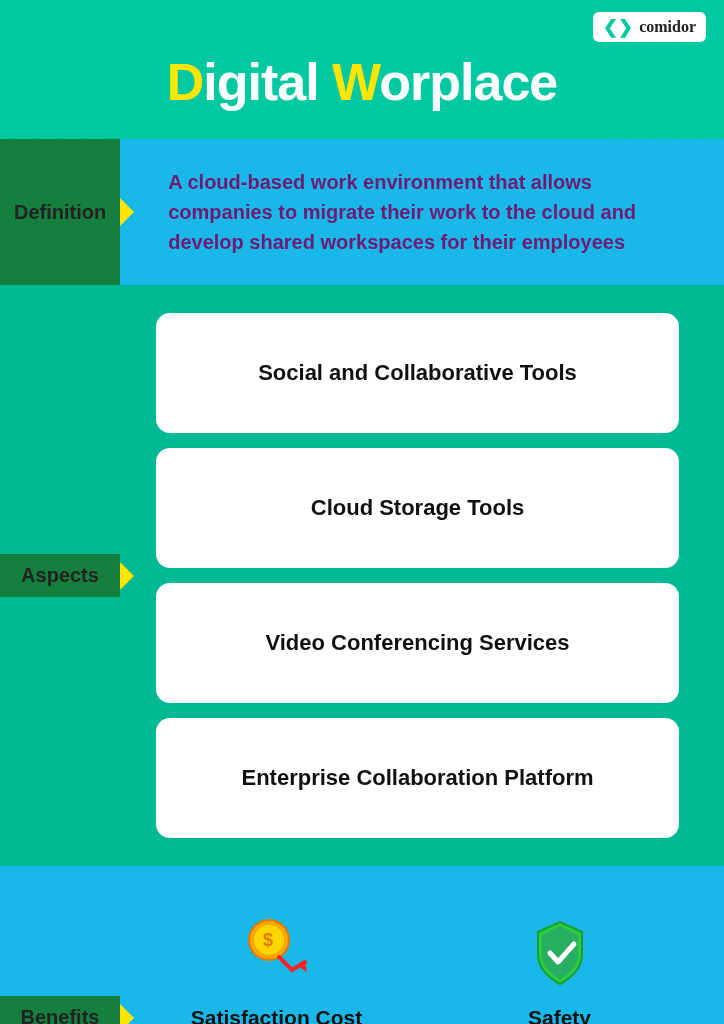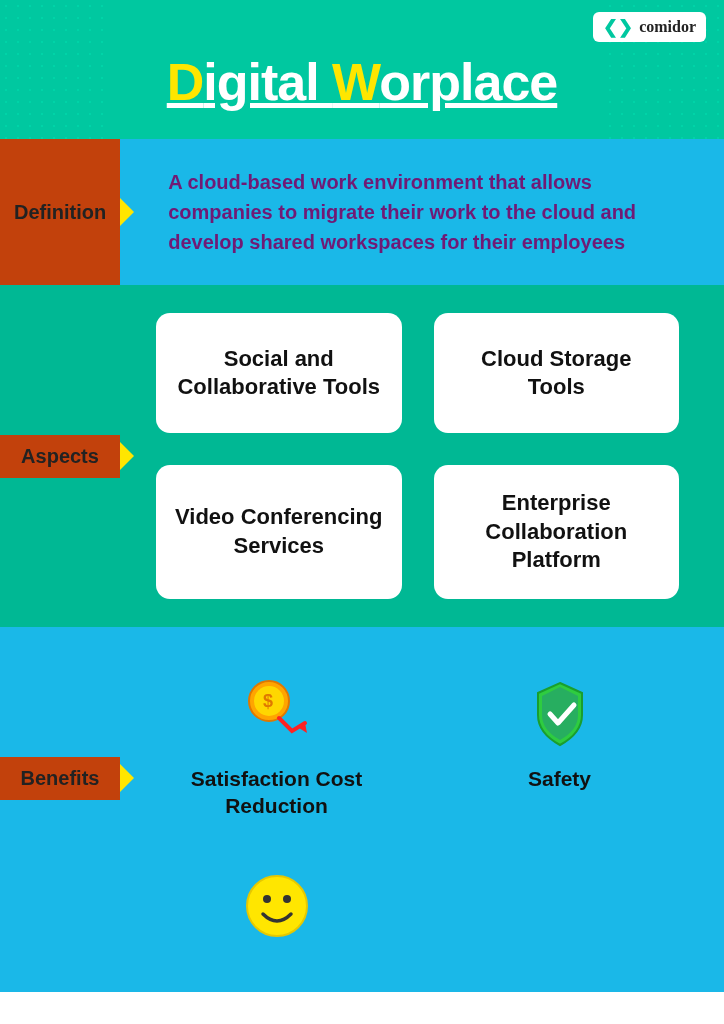--- a/index.html
+++ b/index.html
@@ -60,34 +60,33 @@
       position: relative;
       z-index: 2;
       font-size: 52px;
       font-weight: 900;
       color: white;
       text-align: center;
       padding-top: 36px;
       padding-bottom: 10px;
       letter-spacing: -1px;
       line-height: 1.1;
-      text-decoration: underline;
     }
     .header-title .d-yellow { color: #FFE600; }
     .header-title .w-yellow { color: #FFE600; }
 
     
     .definition-section {
       background: #1ab8e8;
       display: flex;
       align-items: stretch;
       min-height: 130px;
     }
     .section-label {
-      background: #c2410c;
+      background: #15803d;
       color: #222;
       font-weight: 800;
       font-size: 20px;
       display: flex;
       align-items: center;
       justify-content: center;
       min-width: 120px;
       padding: 10px 14px;
       text-align: center;
       position: relative;
@@ -121,22 +120,22 @@
     }
     .aspects-label-col {
       min-width: 120px;
       display: flex;
       align-items: center;
       padding: 20px 0;
     }
     .aspects-grid {
       flex: 1;
       display: grid;
-      grid-template-columns: 1fr 1fr;
-      gap: 32px;
+      grid-template-columns: 1fr;
+      gap: 15px;
       padding: 28px 45px 28px 36px;
     }
     .aspect-card {
       background: white;
       border-radius: 14px;
       display: flex;
       align-items: center;
       justify-content: center;
       text-align: center;
       font-size: 22px;

